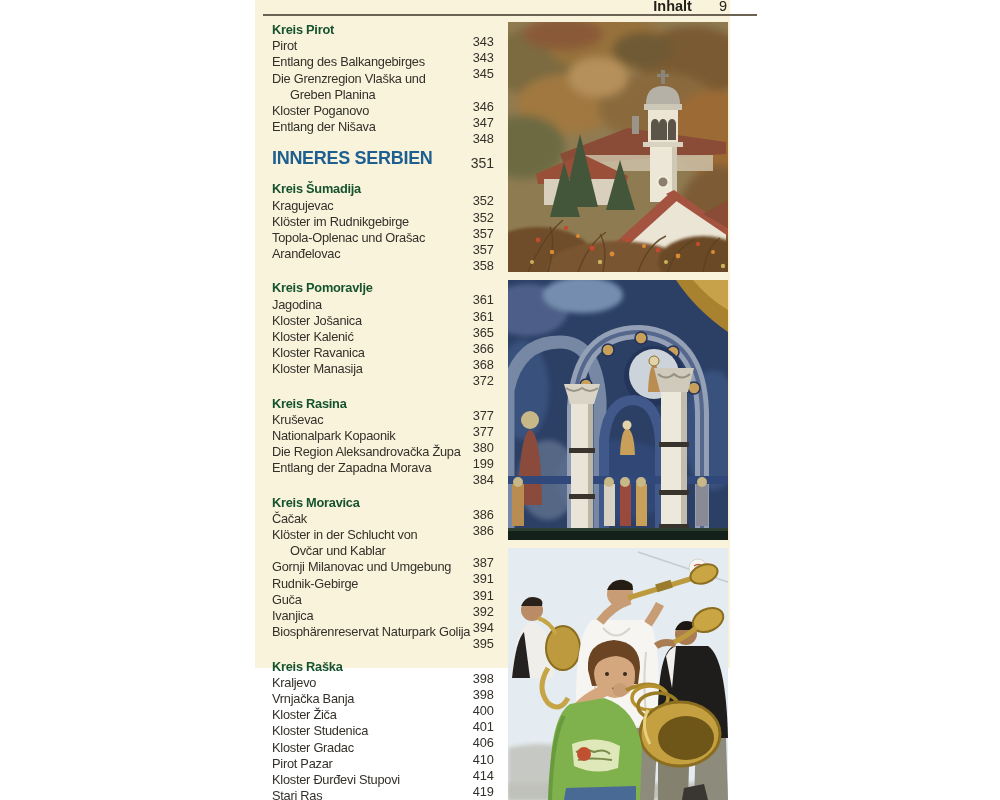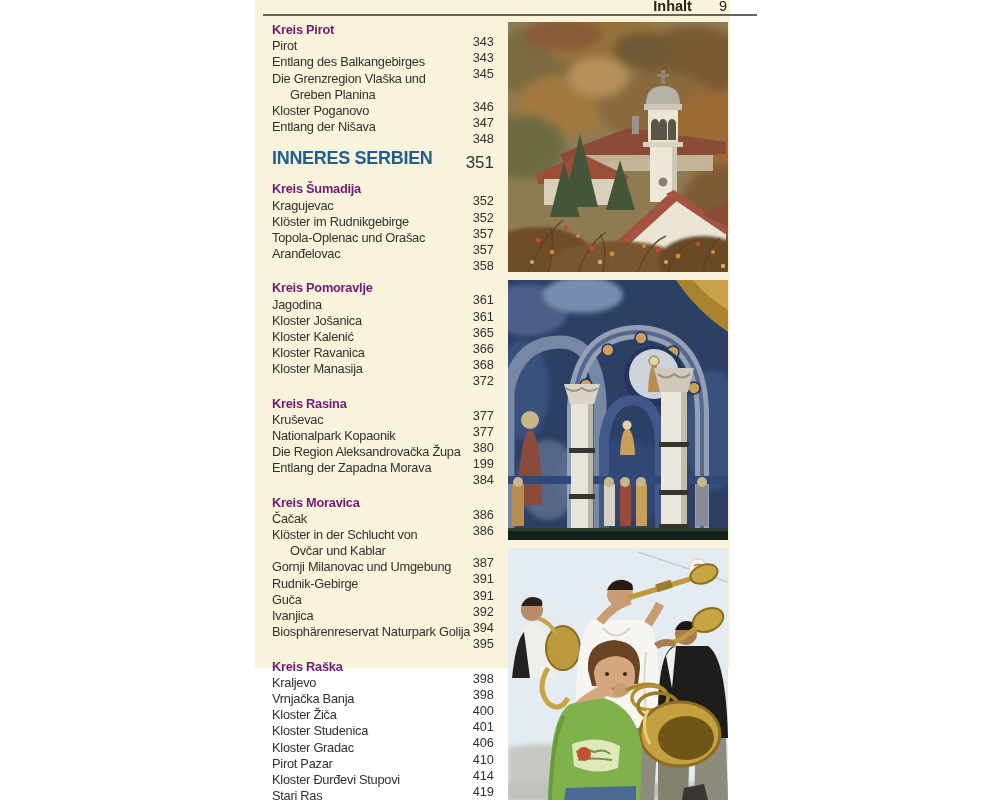--- a/index.html
+++ b/index.html
@@ -10,26 +10,26 @@
   .hdr{position:absolute;top:-2px;right:3px;display:flex;align-items:baseline;gap:27px;
        font-size:14.5px;color:#24211c;}
   .hdr .t{font-weight:bold;}
   
   .toc{position:absolute;left:17px;top:22px;width:222px;color:#33302a;}
   .toc-block{margin:0;}
   .toc-block.gap{margin-top:18px;}
   .toc-row{position:relative;line-height:16.2px;font-size:12.8px;letter-spacing:-0.25px;}
   .toc-row .lab{white-space:nowrap;display:inline-block;}
   .toc-row .pg{position:absolute;right:0;top:12px;letter-spacing:0;}
-  .toc-row.chapter .lab{font-weight:bold;color:#701a75;}
+  .toc-row.chapter .lab{font-weight:bold;color:#14532d;}
   .toc-row.indent .lab{padding-left:18px;}
   .part-block{margin-top:12px;margin-bottom:10px;}
   .toc-row.part{line-height:22px;}
   .toc-row.part .lab{font-weight:bold;color:#1d5f90;font-size:18px;letter-spacing:-0.3px;}
-  .toc-row.part .pg{font-size:17px;top:5px;}
+  .toc-row.part .pg{font-size:14px;top:5px;}
   
   .photos{position:absolute;left:253px;top:22px;width:220px;display:flex;flex-direction:column;gap:8px;}
   .photos figure{margin:0;width:220px;overflow:hidden;}
   .photos svg{display:block;width:220px;}
 </style>
 </head>
 <body>
 
 <div class="page">
   <div class="paper">

